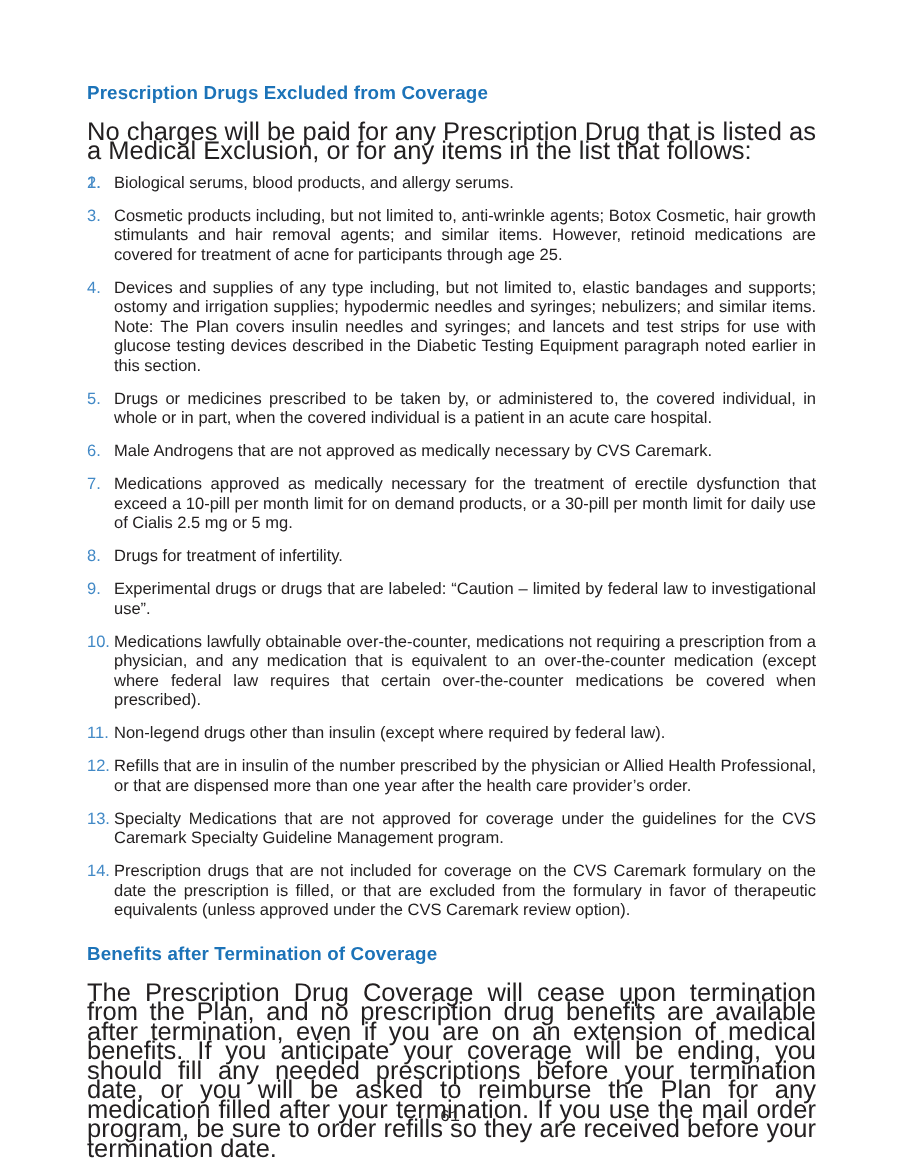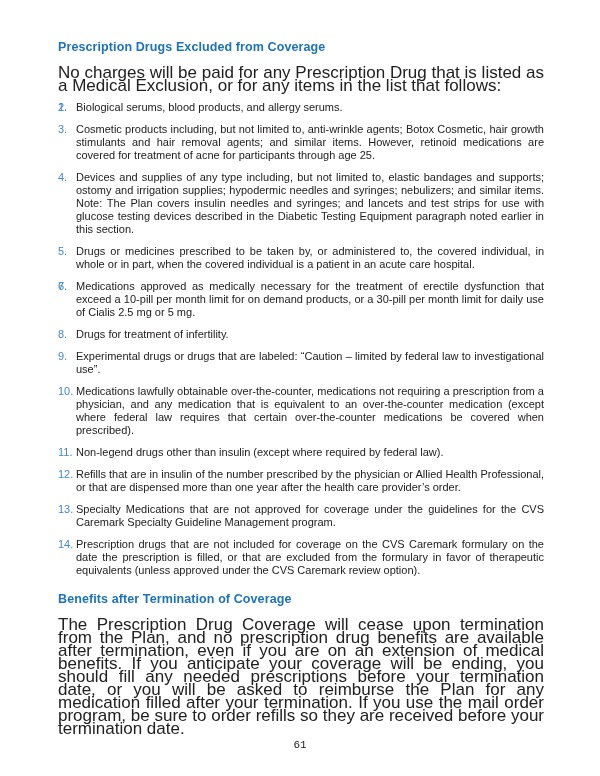--- a/index.html
+++ b/index.html
@@ -8,21 +8,21 @@
     background: #ffffff;
   }
   .page {
     position: relative;
     width: 600px;
     height: 776px;
     background: #ffffff;
     font-family: "Liberation Sans", sans-serif;
     color: #232021;
     box-sizing: border-box;
-    padding: 40px 56px 0 58px;
+    padding: 55px 56px 0 58px;
     overflow: hidden;
   }
   .section-title {
     font-size: 12.5px;
     font-weight: bold;
     color: #1c73b8;
     margin: 0 0 11px 0;
     line-height: 15px;
     letter-spacing: 0.1px;
   }
@@ -90,20 +90,21 @@
     <li class="num-item">
       <span class="num">4.</span>
       <span>Devices and supplies of any type including, but not limited to, elastic bandages and supports; ostomy and irrigation supplies; hypodermic needles and syringes; nebulizers; and similar items. Note: The Plan covers insulin needles and syringes; and lancets and test strips for use with glucose testing devices described in the Diabetic Testing Equipment paragraph noted earlier in this section.</span>
     </li>
     <li class="num-item">
       <span class="num">5.</span>
       <span>Drugs or medicines prescribed to be taken by, or administered to, the covered individual, in whole or in part, when the covered individual is a patient in an acute care hospital.</span>
     </li>
     <li class="num-item">
       <span class="num">6.</span>
+      <span>Male Androgens that are not approved as medically necessary by CVS Caremark.</span>
     </li>
     <li class="num-item">
       <span class="num">7.</span>
       <span>Medications approved as medically necessary for the treatment of erectile dysfunction that exceed a 10-pill per month limit for on demand products, or a 30-pill per month limit for daily use of Cialis 2.5 mg or 5 mg.</span>
     </li>
     <li class="num-item">
       <span class="num">8.</span>
       <span>Drugs for treatment of infertility.</span>
     </li>
     <li class="num-item">

